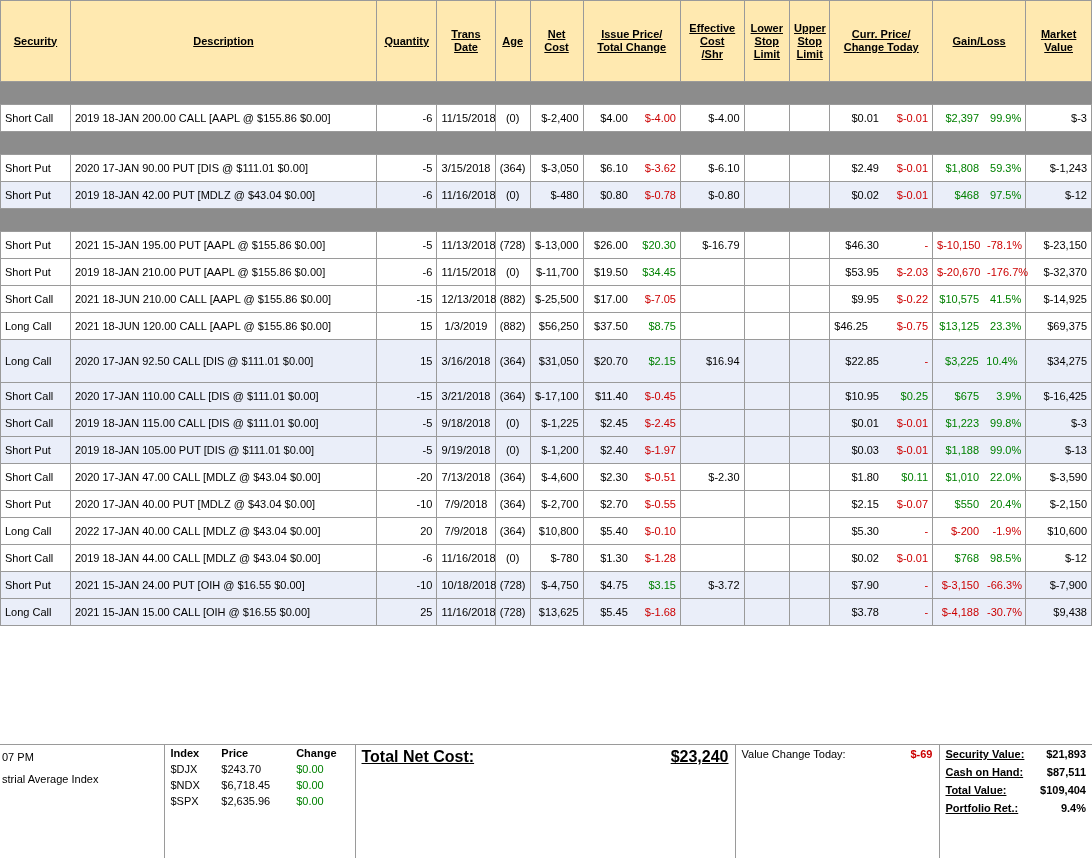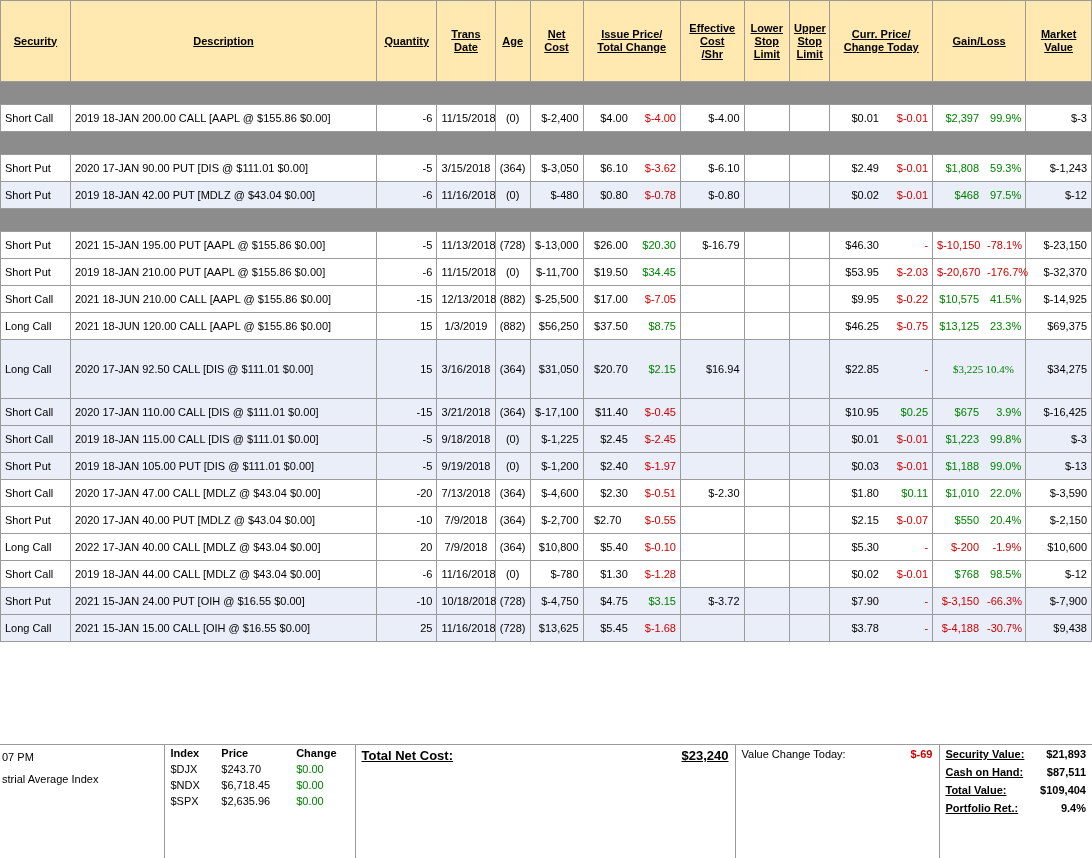--- a/index.html
+++ b/index.html
@@ -22,21 +22,21 @@
   .blank{background:#fff;}
   
   #footer{position:absolute;left:0;top:744px;width:1092px;height:114px;}
   .ftbl{border-collapse:collapse;width:1092px;table-layout:fixed;font-size:11px;}
   .ftbl td{vertical-align:top;padding:0;}
   .fcell{border:1px solid #9a9a9a;border-top:1px solid #9a9a9a;height:114px;}
   .idx-tbl{border-collapse:collapse;width:100%;}
   .idx-tbl td{padding:2px 6px;font-size:11px;border:none;}
   .idx-h{font-weight:bold;}
   .mid-tbl{border-collapse:collapse;width:100%;}
-  .mid-tbl td{padding:3px 6px;font-size:13px;border:none;text-decoration:underline;}
+  .mid-tbl td{padding:3px 6px;font-size:16px;border:none;text-decoration:underline;}
   .ul{text-decoration:underline;font-weight:bold;}
   .b{font-weight:bold;}
   .right{text-align:right;}
   .vchg-tbl{border-collapse:collapse;width:100%;}
   .vchg-tbl td{padding:3px 6px;font-size:11px;border:none;}
   .sum-tbl{border-collapse:collapse;width:100%;}
   .sum-tbl td{padding:3px 6px;font-size:11px;border:none;margin-left:6px;}
 </style>
 </head>
 <body>
@@ -392,21 +392,21 @@
               </tbody>
             </table>
           </td>
           <td class="num"></td>
           <td class="ctr blank"></td>
           <td class="ctr blank"></td>
           <td style="padding: 0px;">
             <table style="border-collapse:collapse;width:100%;table-layout:fixed">
               <tbody>
                 <tr>
-                  <td style="border:none;text-align:right;padding:0 4px;width:52%">$46.25</td>
+                  <td style="border:none;text-align:left;padding:0 4px;width:52%">$46.25</td>
                   <td style="border:none;text-align:right;padding:0 4px;width:48%" class="red">$-0.75</td>
                 </tr>
               </tbody>
             </table>
           </td>
           <td style="padding: 0px;">
             <table style="border-collapse:collapse;width:100%;table-layout:fixed">
               <tbody>
                 <tr>
                   <td style="border:none;text-align:right;padding:0 4px;width:55%" class="green">$13,125</td>
@@ -440,21 +440,21 @@
           <td style="padding: 0px;">
             <table style="border-collapse:collapse;width:100%;table-layout:fixed">
               <tbody>
                 <tr>
                   <td style="border:none;text-align:right;padding:0 4px;width:52%">$22.85</td>
                   <td style="border:none;text-align:right;padding:0 4px;width:48%" class="red">-</td>
                 </tr>
               </tbody>
             </table>
           </td>
-          <td style="padding: 16px; font-family: Liberation Serif, serif;">
+          <td style="padding: 8px;">
             <table style="border-collapse:collapse;width:100%;table-layout:fixed">
               <tbody>
                 <tr>
                   <td style="border:none;text-align:right;padding:0 4px;width:55%" class="green">$3,225</td>
                   <td style="border:none;text-align:right;padding:0 4px;width:45%" class="green">10.4%</td>
                 </tr>
               </tbody>
             </table>
           </td>
           <td class="num">$34,275</td>
@@ -631,21 +631,21 @@
           <td class="c-sec">Short Put</td>
           <td class="c-desc">2020 17-JAN 40.00 PUT [MDLZ @ $43.04 $0.00]</td>
           <td class="num">-10</td>
           <td class="ctr">7/9/2018</td>
           <td class="ctr">(364)</td>
           <td class="num">$-2,700</td>
           <td style="padding: 0px;">
             <table style="border-collapse:collapse;width:100%;table-layout:fixed">
               <tbody>
                 <tr>
-                  <td style="border:none;text-align:center;padding:0 4px;width:50%">$2.70</td>
+                  <td style="border:none;text-align:right;padding:0 4px;width:50%">$2.70</td>
                   <td style="border:none;text-align:right;padding:0 4px;width:50%" class="red">$-0.55</td>
                 </tr>
               </tbody>
             </table>
           </td>
           <td class="num"></td>
           <td class="ctr blank"></td>
           <td class="ctr blank"></td>
           <td style="padding: 0px;">
             <table style="border-collapse:collapse;width:100%;table-layout:fixed">

